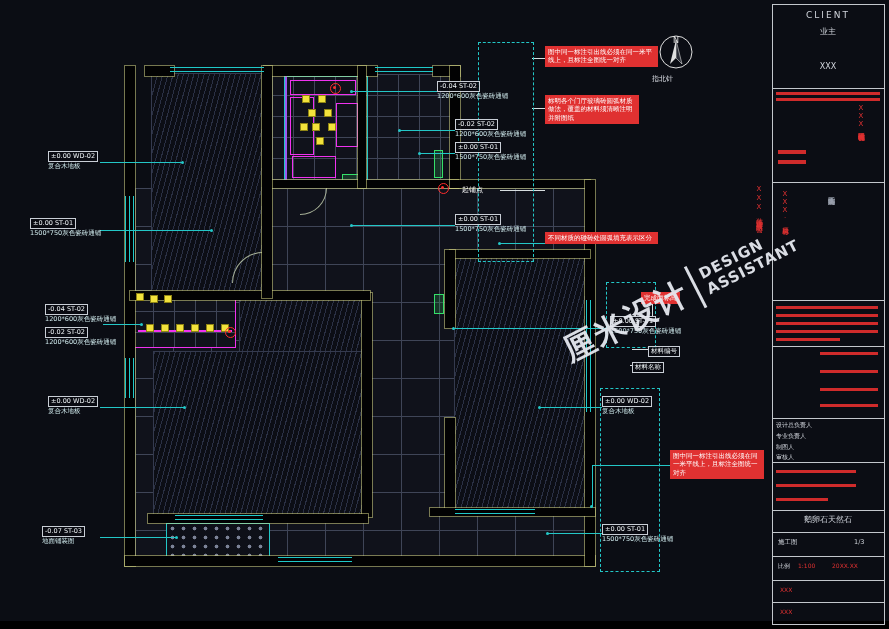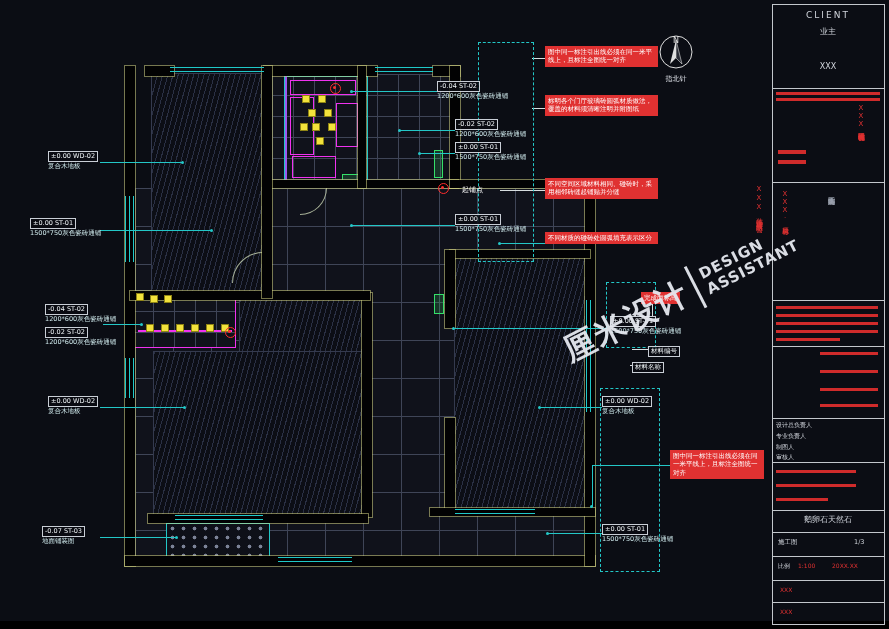--- a/index.html
+++ b/index.html
@@ -40,21 +40,21 @@
   .sp{font-size:7px;color:#fff;z-index:10;white-space:nowrap;}
   .vtx{writing-mode:vertical-rl;text-orientation:upright;}
   .red{color:#e03131;}
   .tbline{background:#c3c7cc;z-index:12;}
   .tbred{background:#cf2b2b;z-index:12;}
   .tbtext{color:#cfd3da;z-index:13;}
   .wm{display:flex;align-items:center;gap:8px;opacity:.95;z-index:20;}
   .wm .cn{font-size:32px;font-weight:bold;color:#e6e9f0;letter-spacing:2px;white-space:nowrap;}
   .wm .bar{width:3px;height:46px;background:#e6e9f0;}
   .wm .en{font-size:15px;font-weight:bold;letter-spacing:1px;color:#e6e9f0;line-height:1.15;}
-  .northlbl{font-size:7px;color:#e6e9f0;text-align:center;z-index:10;}
+  .northlbl{font-size:7px;color:#e6e9f0;text-align:left;z-index:10;}
 </style>
 </head>
 <body>
 
 <div class="canvas">
 
   <div class="a tiles" style="left:135px;top:188px;width:452px;height:368px"></div>
   <div class="a tiles tsm" style="left:272px;top:74px;width:178px;height:110px"></div>
   <div class="a tiles tsm" style="left:132px;top:290px;width:104px;height:58px"></div>
   <div class="a hatch" style="left:152px;top:74px;width:110px;height:218px"></div>
@@ -217,22 +217,21 @@
   <div class="a tag" style="left:602px;top:396px">
     <div class="elev">±0.00 WD-02</div>
     <div class="desc">复合木地板</div>
   </div>
   <div class="a tag" style="left:602px;top:524px">
     <div class="elev">±0.00 ST-01</div>
     <div class="desc">1500*750灰色瓷砖通铺</div>
   </div>
 
   <div class="a note" style="left:545px;top:46px;width:113px">图中同一标注引出线必须在同一米平线上，且标注全图统一对齐</div>
-  <div class="a note" style="left:545px;top:95px;width:113px">标明各个门厅玻璃砖圆弧材质做法，覆盖的材料须清晰注明并附图纸</div>
-  <div class="a note" style="left:545px;top:178px;width:113px">不同空间区域材料相同、碰砖时，采用相邻砖缝起铺贴并分缝</div>
+  <div class="a note" style="left:545px;top:95px;width:94px">标明各个门厅玻璃砖圆弧材质做法，覆盖的材料须清晰注明并附图纸</div>
   <div class="a note" style="left:545px;top:232px;width:113px">不同材质的碰砖处圆弧填充表示区分</div>
   <div class="a note" style="left:670px;top:450px;width:94px">图中同一标注引出线必须在同一米平线上，且标注全图统一对齐</div>
   <div class="a note" style="left:641px;top:292px">完成面标高</div>
   <div class="a lbox" style="left:648px;top:346px">材料编号</div>
   <div class="a lbox" style="left:632px;top:362px">材料名称</div>
 
   <svg class="a" style="left:655px;top:30px;z-index:10" width="42" height="42" viewBox="0 0 42 42">
     <circle cx="21" cy="22" r="16" fill="none" stroke="#e0e0e0" stroke-width="1"></circle>
     <text x="21" y="13" font-size="8" fill="#e0e0e0" text-anchor="middle" font-family="DejaVu Sans, sans-serif">N</text>
     <polygon points="21,10 15,34 21,28" fill="#e0e0e0"></polygon>

